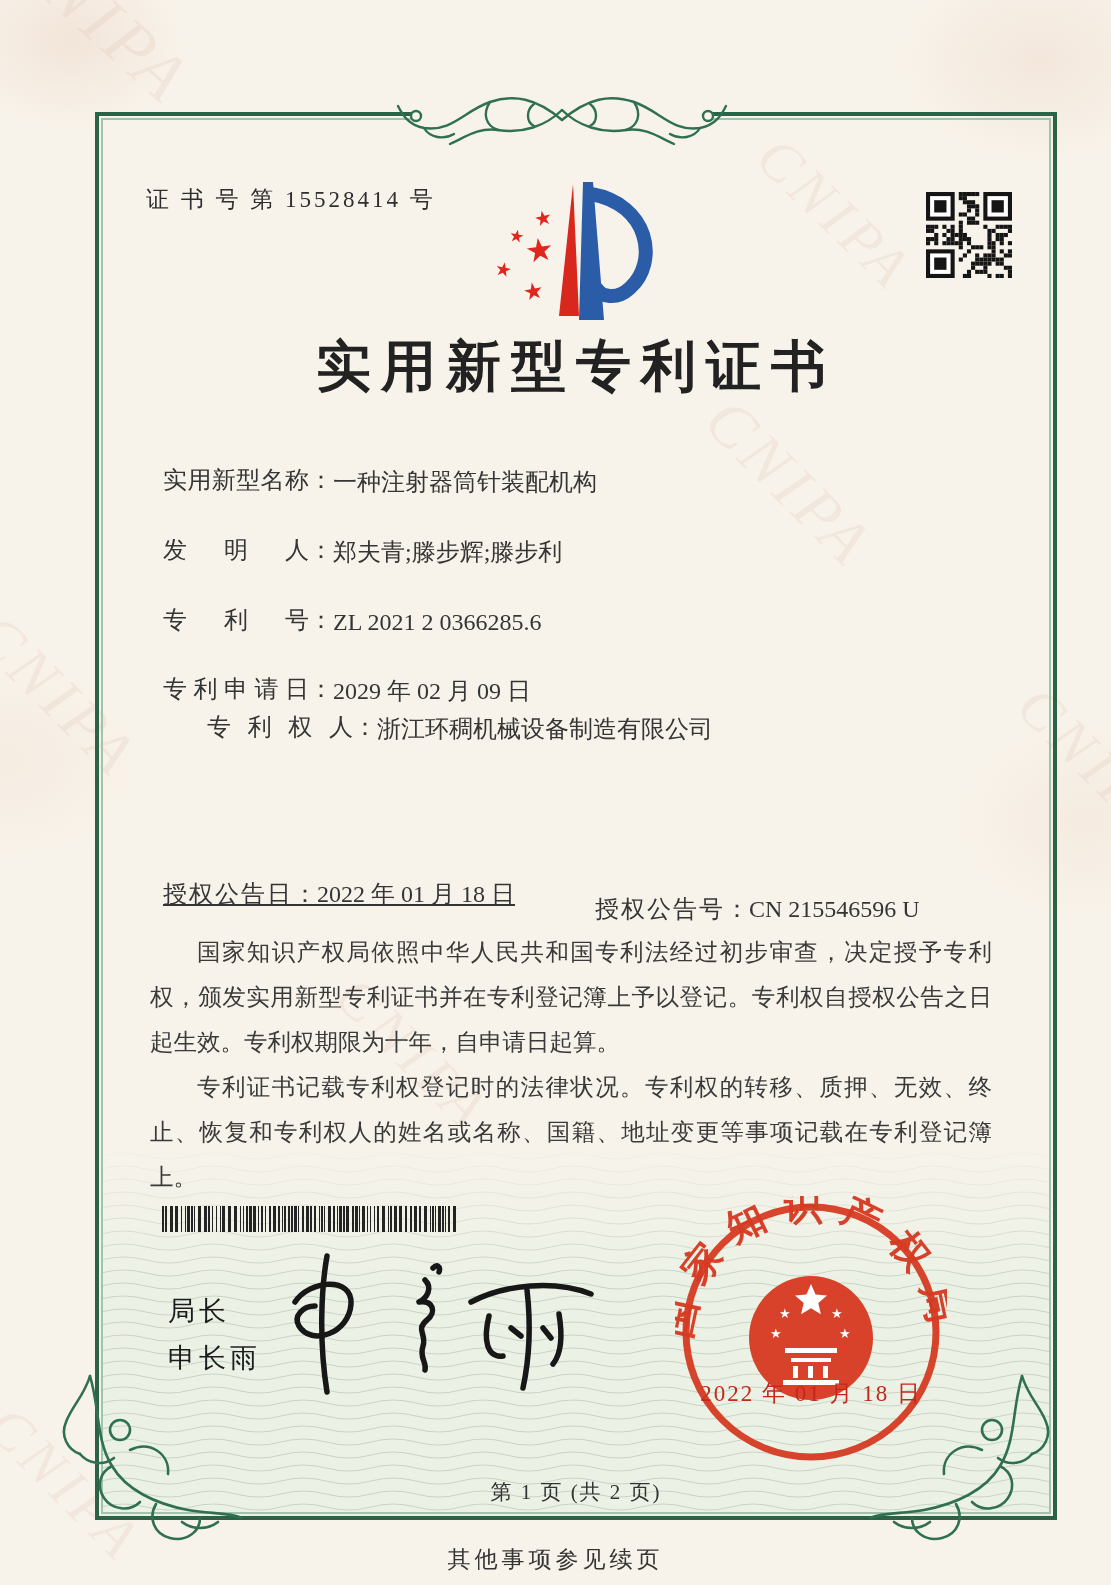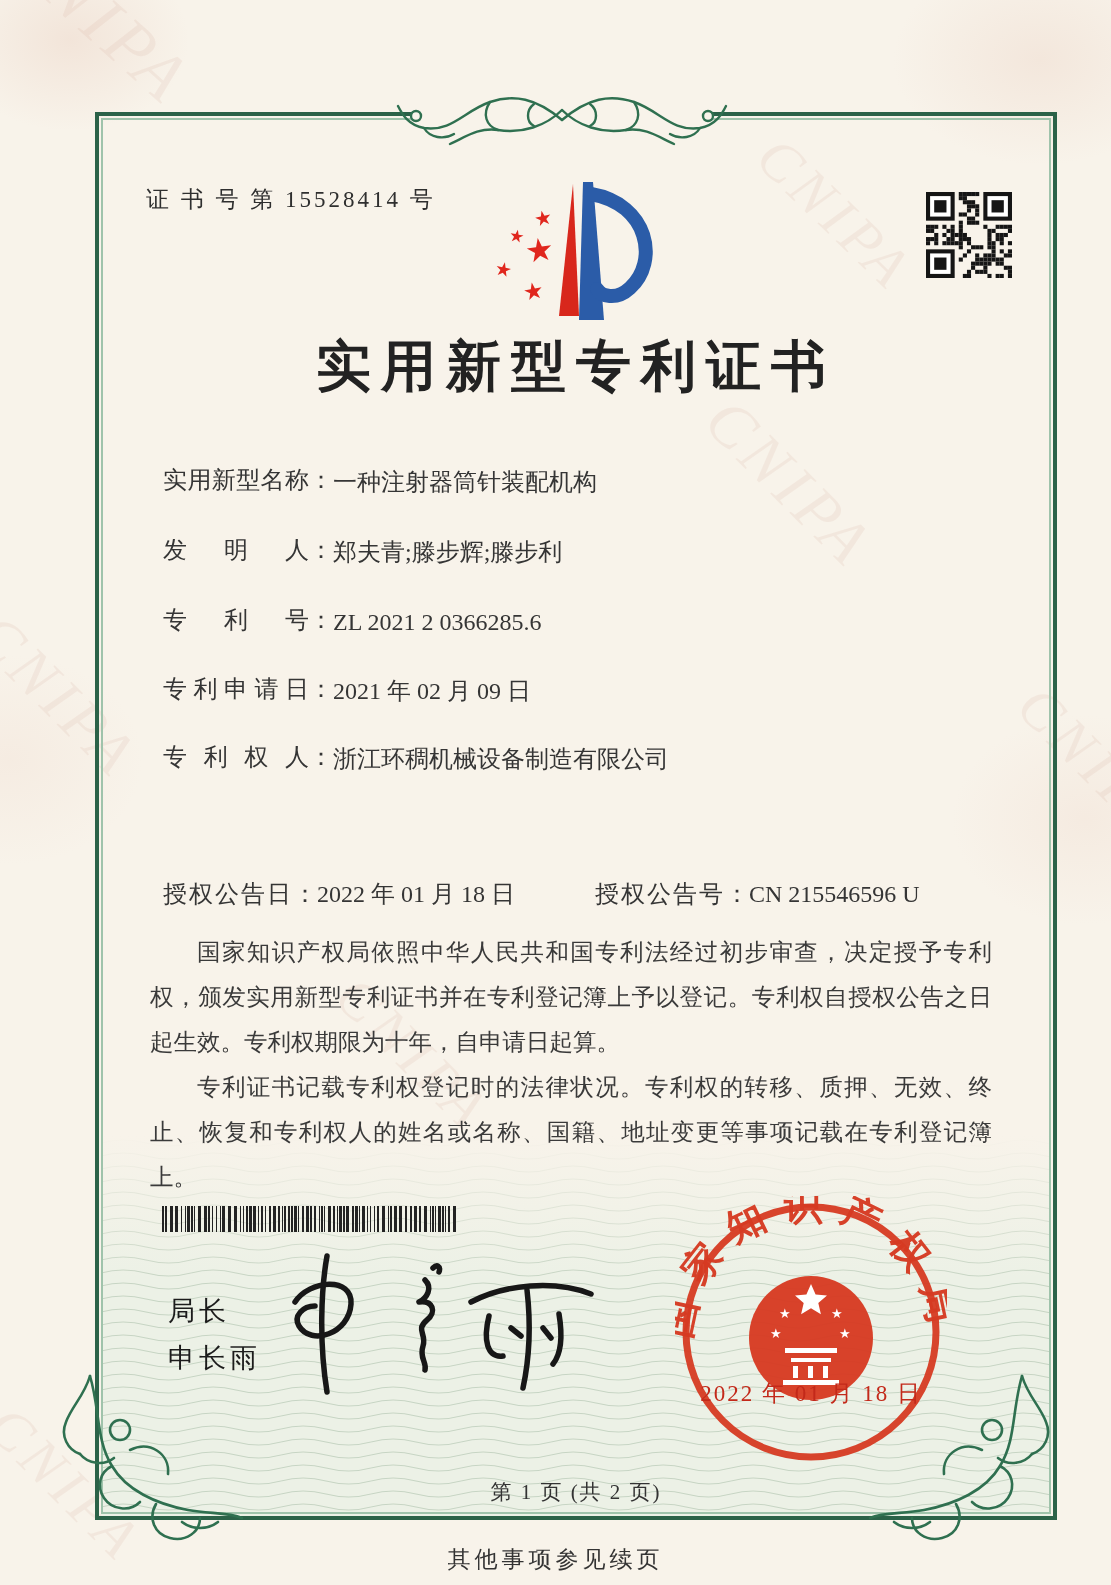--- a/index.html
+++ b/index.html
@@ -40,30 +40,30 @@
     font-size:23px;color:#2f2f2f;letter-spacing:3px;
   }
   .logo{position:absolute;left:487px;top:178px;width:176px;height:155px;z-index:4;}
   .logo .star{position:absolute;color:#e0261d;line-height:1;}
   .qr{position:absolute;left:926px;top:192px;width:86px;height:86px;z-index:4;}
   .doc-title{
     position:absolute;left:95px;top:330px;width:962px;z-index:4;
     text-align:center;font-size:55px;font-weight:600;color:#222;
     letter-spacing:10px;
   }
-  .row{position:absolute;left:163px;z-index:4;font-size:24px;color:#353535;}
+  .row{position:absolute;left:163px;z-index:4;font-size:24px;color:#353535;text-decoration:underline;}
   .f-label{
     display:inline-block;width:146px;vertical-align:top;
     text-align:justify;text-align-last:justify;color:#353535;
   }
   .f-colon{display:inline-block;vertical-align:top;}
   .f-value{display:inline-block;vertical-align:top;max-width:672px;line-height:36px;}
   .row-1{top:464px;} .row-2{top:534px;} .row-3{top:604px;}
-  .row-4{top:673px;} .row-5{top:741px;} .row-6{top:809px;} .row-7{top:878px;}
-  .grant-no-group{position:absolute;left:432px;top:0;white-space:nowrap;text-align:center;}
+  .row-4{top:673px;} .row-5{top:711px;margin-left:44px;} .row-6{top:809px;} .row-7{top:878px;}
+  .grant-no-group{position:absolute;left:432px;top:15px;white-space:nowrap;text-align:center;}
   .g-label{letter-spacing:2px;}
   .body-text{
     position:absolute;left:150px;top:930px;width:842px;z-index:4;
     font-size:23.5px;line-height:45px;color:#3a3a3a;text-align:justify;
   }
   .body-text p{margin:0;text-indent:2em;}
   .barcode{position:absolute;left:162px;top:1206px;width:300px;height:26px;z-index:4;}
   .director{position:absolute;left:168px;z-index:4;
     font-family:Liberation Mono, monospace;
     font-size:27px;color:#1c1c1c;letter-spacing:4px;}
@@ -323,21 +323,21 @@
   <div class="row row-1">
     <span class="f-label">实用新型名称</span><span class="f-colon">：</span><span class="f-value">一种注射器筒针装配机构</span>
   </div>
   <div class="row row-2">
     <span class="f-label">发明人</span><span class="f-colon">：</span><span class="f-value">郑夫青;滕步辉;滕步利</span>
   </div>
   <div class="row row-3">
     <span class="f-label">专利号</span><span class="f-colon">：</span><span class="f-value">ZL 2021 2 0366285.6</span>
   </div>
   <div class="row row-4">
-    <span class="f-label">专利申请日</span><span class="f-colon">：</span><span class="f-value">2021 年 02 月 09 日</span>
+    <span class="f-label">专利申请日</span><span class="f-colon">：</span><span class="f-value">2029 年 02 月 09 日</span>
   </div>
   <div class="row row-5">
     <span class="f-label">专利权人</span><span class="f-colon">：</span><span class="f-value">浙江环稠机械设备制造有限公司</span>
   </div>
   <div class="row row-7">
     <span class="g-label">授权公告日</span><span>：</span><span>2022 年 01 月 18 日</span>
     <span class="grant-no-group">
       <span class="g-label">授权公告号</span><span>：</span><span>CN 215546596 U</span>
     </span>
   </div>

